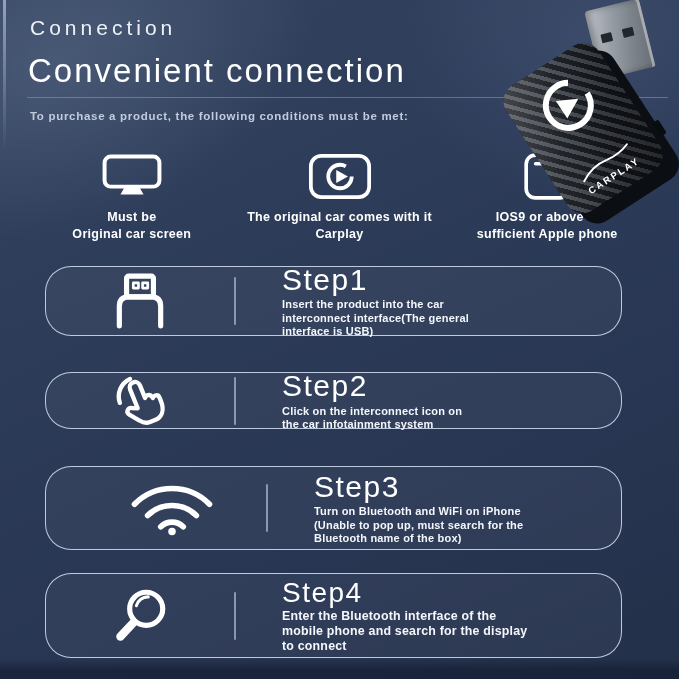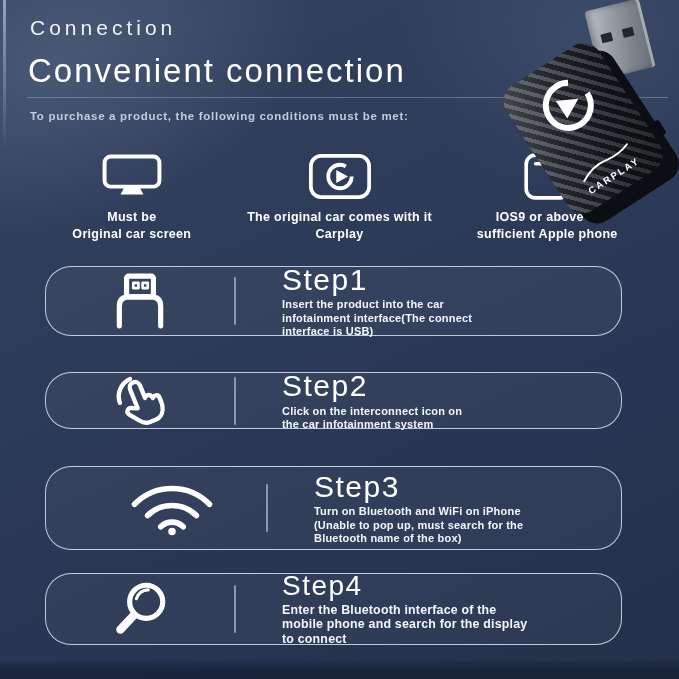--- a/index.html
+++ b/index.html
@@ -37,21 +37,21 @@
   .cond-label{font-size:12.5px;font-weight:700;color:#fff;text-align:center;
     line-height:1.32;letter-spacing:0.3px;}
 
   
   .step-card{position:absolute;left:45px;width:577px;box-sizing:border-box;
     border:1.5px solid rgba(203,215,234,0.92);border-radius:26px;
     background:rgba(255,255,255,0.045);display:flex;align-items:center;}
   .card1{top:250px;height:70px;margin-top:16px;}
   .card2{top:372px;height:57px;}
   .card3{top:466px;height:84px;padding-left:32px;}
-  .card4{top:573px;height:72px;}
+  .card4{top:573px;height:85px;}
   .step-icon-wrap{flex:0 0 188px;display:flex;align-items:center;justify-content:center;}
   .step-divider{flex:0 0 2px;width:2px;height:48px;border-radius:1px;
     background:rgba(158,175,205,0.8);}
   .step-text{margin-left:46px;padding-right:6px;}
   .step-title{font-size:30px;color:#fff;letter-spacing:1.5px;line-height:1.05;
     margin-bottom:3px;font-weight:400;}
   .step-desc{font-size:11px;font-weight:700;color:#f4f7fb;line-height:1.2;
     letter-spacing:0.2px;}
   .card4 .step-title{font-size:28px;margin-bottom:2px;}
   .card4 .step-desc{font-size:12.4px;line-height:1.18;}
@@ -145,21 +145,21 @@
         <rect x="25.5" y="12.5" width="5" height="5" stroke-width="2.6"></rect>
         <rect x="34.5" y="12.5" width="5" height="5" stroke-width="2.6"></rect>
         <path d="M12 54 V35 Q12 26 21 26 H43 Q52 26 52 35 V54"></path>
       </svg>
     </div>
     <div class="step-divider"></div>
     <div class="step-text">
       <div class="step-title">Step1</div>
       <div class="step-desc">
         <div>Insert the product into the car</div>
-        <div>infotainment interface(The connect</div>
+        <div>interconnect interface(The general</div>
         <div>interface is USB)</div>
         <div></div>
       </div>
     </div>
   </div>
 
   <div class="step-card card2">
     <div class="step-icon-wrap">
       <svg class="icon-svg" width="68" height="62" viewBox="0 0 64 64" fill="none" stroke="#ffffff" stroke-width="4.5" stroke-linecap="round" stroke-linejoin="round" style="transform:rotate(-22deg);">
         <path d="M12 26 A 20 20 0 0 1 31 7"></path>

